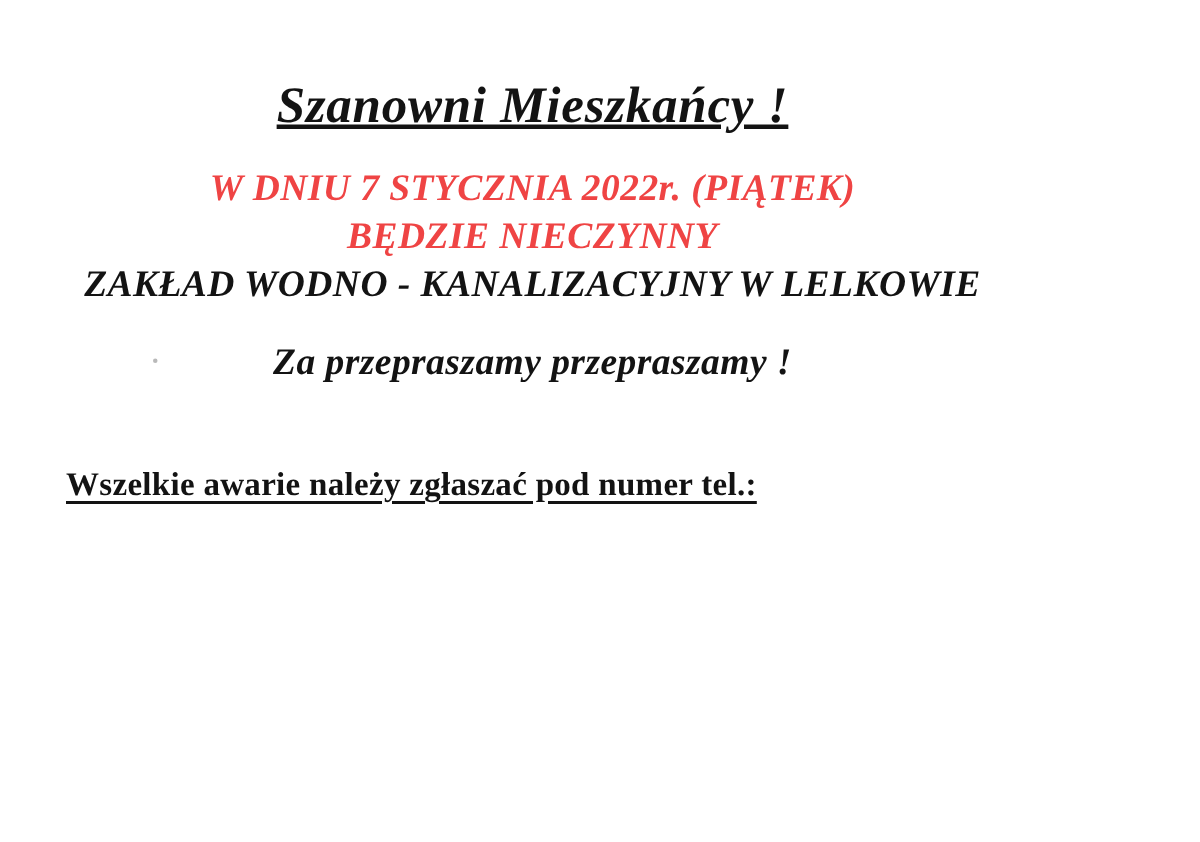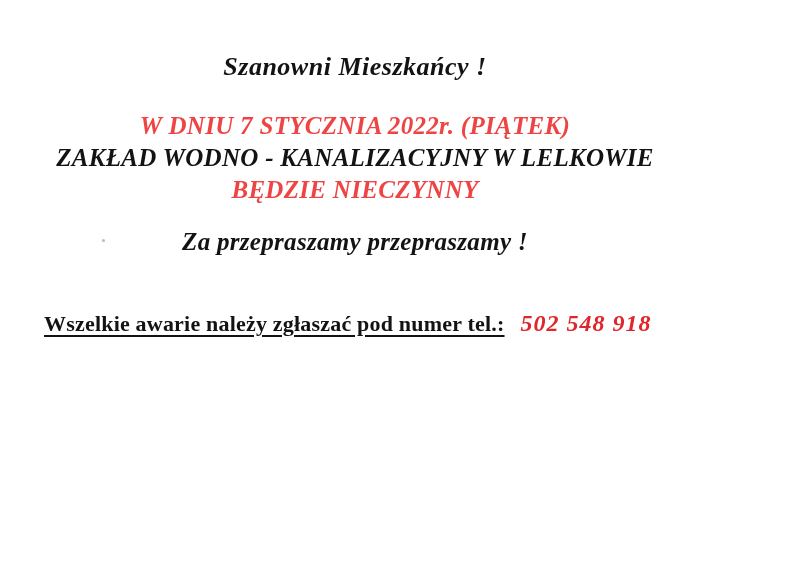--- a/index.html
+++ b/index.html
@@ -20,25 +20,26 @@
     background: #ffffff;
   }
   .center-col {
     position: absolute;
     left: 25px;
     width: 660px;
     text-align: center;
   }
   .salutation {
     top: 52px;
-    font-size: 26px;
+    font-size: 34px;
     font-weight: bold;
     font-style: italic;
     color: #131313;
     letter-spacing: 0.5px;
+    text-decoration: underline;
   }
   .headline {
     font-size: 25px;
     font-weight: bold;
     font-style: italic;
     line-height: 32px;
     letter-spacing: 0.3px;
   }
   .headline-block {
     top: 110px;
@@ -55,21 +56,21 @@
     font-weight: bold;
     font-style: italic;
     color: #131313;
     letter-spacing: 0.3px;
   }
   .contact-row {
     position: absolute;
     left: 44px;
     top: 310px;
     display: flex;
-    align-items: center;
+    align-items: flex-start;
     white-space: nowrap;
   }
   .contact-label {
     font-size: 22px;
     font-weight: bold;
     color: #131313;
     text-decoration: underline;
     text-decoration-thickness: 2px;
     text-underline-offset: 4px;
     letter-spacing: 0.2px;
@@ -95,26 +96,25 @@
 </style>
 </head>
 <body>
 
 <div class="doc-page">
 
   <div class="center-col salutation">Szanowni Mieszkańcy !</div>
 
   <div class="center-col headline-block">
     <div class="headline red-text">W DNIU 7 STYCZNIA 2022r. (PIĄTEK)</div>
+    <div class="headline red-text">BĘDZIE NIECZYNNY</div>
     <div class="headline black-text">ZAKŁAD WODNO - KANALIZACYJNY W LELKOWIE</div>
-    <div class="headline red-text">BĘDZIE NIECZYNNY</div>
   </div>
 
   <div class="stray-dot"></div>
 
   <div class="center-col apology">Za przepraszamy przepraszamy !</div>
 
   <div class="contact-row">
     <span class="contact-label">Wszelkie awarie należy zgłaszać pod numer tel.:</span>
-    <span class="contact-phone">502 548 918</span>
   </div>
 
 </div>
 
 </body></html>

